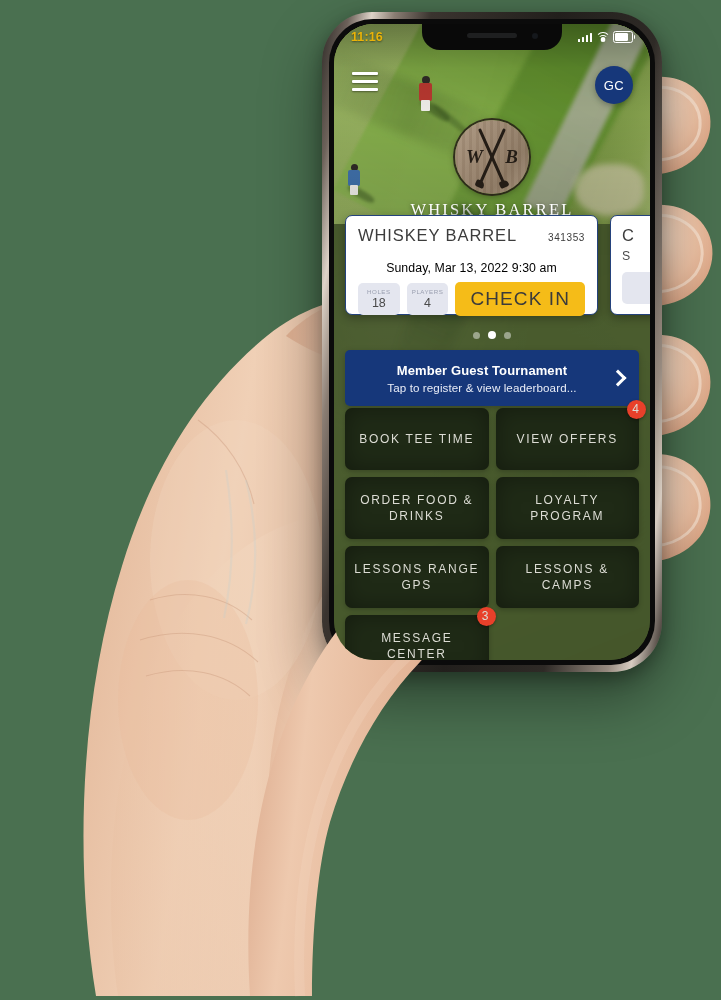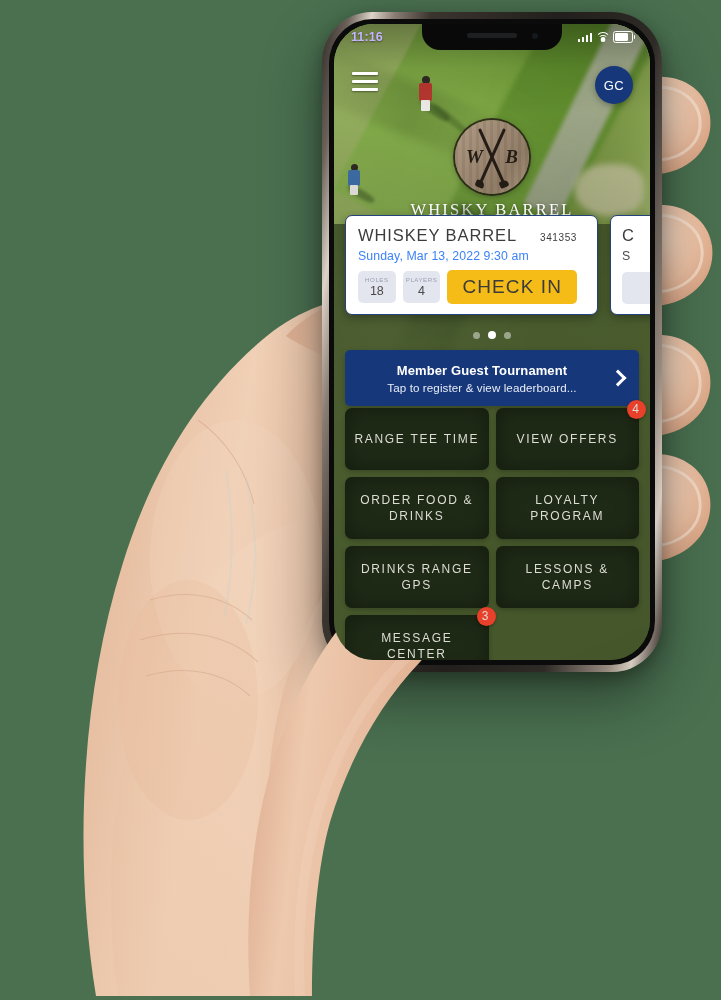--- a/index.html
+++ b/index.html
@@ -36,21 +36,21 @@
   .speaker{
     position:absolute;left:50%;transform:translateX(-50%);top:9px;
     width:50px;height:5px;border-radius:3px;background:#1e1f20;
   }
   .camera{position:absolute;right:24px;top:9px;width:6px;height:6px;border-radius:50%;background:#15181c;}
 
   
   .statusbar{
     position:absolute;top:0;left:0;right:0;height:26px;z-index:41;
     display:flex;align-items:center;justify-content:space-between;
-    padding:0 17px;box-sizing:border-box;color:#c4b5fd;
+    padding:0 17px;box-sizing:border-box;color:#eab308;
   }
   .clock{font-size:12.5px;font-weight:bold;letter-spacing:.1px;text-shadow:0 1px 2px rgba(0,0,0,.45);}
   .sysicons{display:flex;align-items:center;gap:4px;}
   .bars{display:flex;align-items:flex-end;gap:1.5px;height:10px;}
   .bars i{display:block;width:2.5px;background:#fff;border-radius:.5px;}
   .bars i:nth-child(1){height:3.5px}.bars i:nth-child(2){height:5.5px}
   .bars i:nth-child(3){height:7.5px}.bars i:nth-child(4){height:9.5px}
   .wifi{position:relative;width:13px;height:10px;}
   .wifi span{position:absolute;left:50%;transform:translateX(-50%);
     border:1.6px solid #fff;border-bottom-color:transparent;
@@ -131,26 +131,26 @@
       linear-gradient(158deg,rgba(30,48,16,.28),rgba(92,110,60,.10) 45%,rgba(26,40,14,.32));}
   .diag{position:absolute;left:28%;top:-4%;width:16%;height:40%;
     transform:rotate(24deg);background:linear-gradient(180deg,rgba(22,40,14,.40),rgba(22,40,14,0));
     filter:blur(5px);}
 
   
   .carousel{position:absolute;left:0;right:0;top:-9px;height:108px;z-index:12;}
   .card{position:absolute;top:0;background:#fff;border-radius:7px;
     box-shadow:0 3px 10px rgba(0,0,0,.30);box-sizing:border-box;
     border:1px solid #24427c;}
-  .card.main{left:11px;width:253px;height:100px;padding:10px 20px 0 12px;}
+  .card.main{left:11px;width:253px;height:100px;padding:10px 12px 0 12px;}
   .card.next{left:276px;width:66px;height:100px;padding:10px 0 0 11px;overflow:hidden;}
   .card-row1{display:flex;align-items:baseline;justify-content:space-between;}
   .card-title{font-size:16.5px;color:#3c3c3c;letter-spacing:.9px;white-space:nowrap;}
   .card-id{font-size:10px;color:#3c3c3c;letter-spacing:.6px;}
-  .card-date{margin-top:4px;font-size:12.3px;color:#3b82f6;letter-spacing:.1px;white-space:nowrap;}
+  .card-date{margin-top:16px;font-size:12.3px;color:#000000;letter-spacing:.1px;white-space:nowrap;text-align:center;}
   .card-row2{display:flex;align-items:center;margin-top:7px;gap:7px;}
   .chip{background:#e4e6ef;border-radius:5px;width:45px;height:32px;
     display:flex;flex-direction:column;align-items:center;justify-content:center;}
   .chip-k{font-size:6.2px;color:#9ba0b0;letter-spacing:.5px;}
   .chip-v{font-size:12.5px;color:#4a4a4a;margin-top:1px;}
   .checkin{margin-left:auto;background:#f5bc18;color:#3b3b3b;border:0;
     border-radius:5px;height:34px;padding:0 15px;font-size:19px;letter-spacing:1.1px;
     font-family:"Liberation Sans",sans-serif;cursor:pointer;white-space:nowrap;}
   .nx-t{font-size:16.5px;color:#3c3c3c;letter-spacing:.9px;}
   .nx-d{margin-top:4px;font-size:12.3px;color:#4a4a4a;}
@@ -364,34 +364,34 @@
               <div class="b1">Member Guest Tournament</div>
               <div class="b2">Tap to register &amp; view leaderboard...</div>
             </div>
             <div class="chev">
                 <span></span>
               </div>
           </div>
 
           <div class="grid">
             <div class="tile">
-              <span>RANGE TEE TIME</span>
+              <span>BOOK TEE TIME</span>
             </div>
             <div class="tile">
               <span>VIEW OFFERS</span>
               <span class="badge">4</span>
             </div>
             <div class="tile">
               <span>ORDER FOOD &amp; DRINKS</span>
             </div>
             <div class="tile">
               <span>LOYALTY PROGRAM</span>
             </div>
             <div class="tile">
-              <span>DRINKS RANGE GPS</span>
+              <span>LESSONS RANGE GPS</span>
             </div>
             <div class="tile">
               <span>LESSONS &amp; CAMPS</span>
             </div>
             <div class="tile">
               <span>MESSAGE CENTER</span>
               <span class="badge">3</span>
             </div>
           </div>
         </div>

